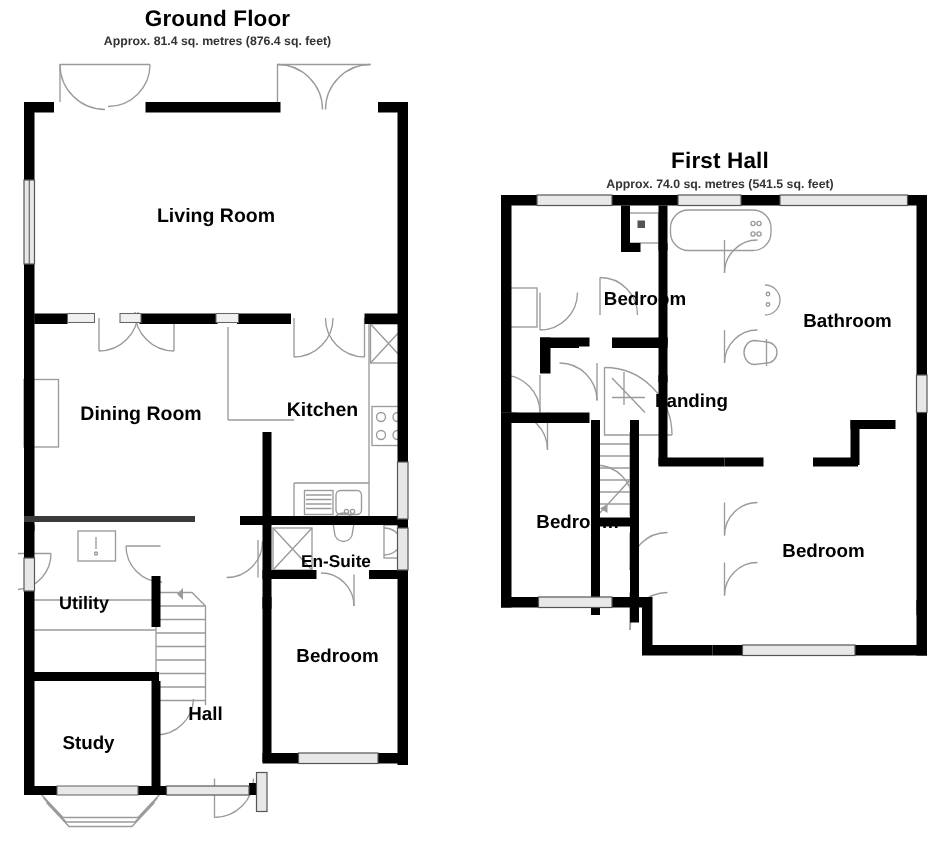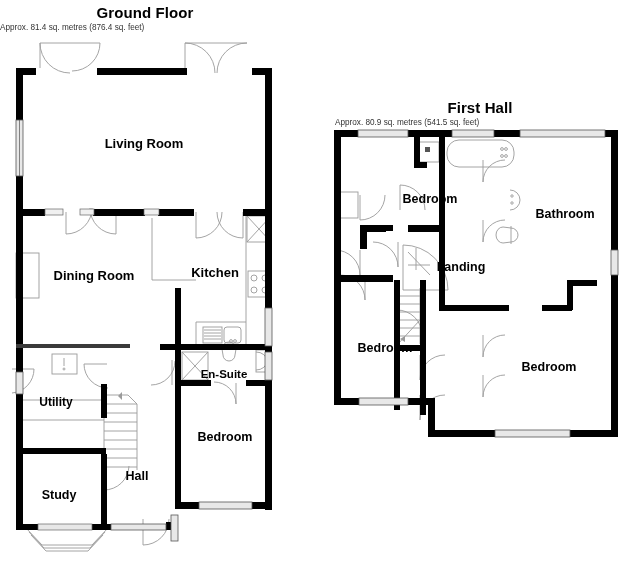--- a/index.html
+++ b/index.html
@@ -25,40 +25,42 @@
   .floor-title {
     position: absolute;
     text-align: center;
     font-weight: bold;
     font-size: 15px;
     color: #000;
     letter-spacing: 0.1px;
   }
   .floor-sub {
     position: absolute;
+    text-align: center;
     font-size: 8.2px;
     color: #333;
+    font-weight: bold;
   }
   svg { display: block; }
   .room-label {
     font-family: "Liberation Sans", sans-serif;
     font-weight: bold;
     fill: #000;
   }
 </style>
 </head>
 <body>
 
 <div id="plan-root">
 
   <div class="floor-title" style="left:0px; top:4px; width:290px;">Ground Floor</div>
   <div class="floor-sub" style="left:0px; top:23px; width:290px;">Approx. 81.4 sq. metres (876.4 sq. feet)</div>
 
   <div class="floor-title" style="left:335px; top:99px; width:290px;">First Hall</div>
-  <div class="floor-sub" style="left:335px; top:118px; width:290px;">Approx. 80.9 sq. metres (541.5 sq. feet)</div>
+  <div class="floor-sub" style="left:335px; top:118px; width:290px;">Approx. 74.0 sq. metres (541.5 sq. feet)</div>
 
   <svg style="position:absolute;left:0;top:0;" width="320" height="563" viewBox="0 0 320 563" xmlns="http://www.w3.org/2000/svg">
 
     <g fill="none" stroke="#9a9a9a" stroke-width="0.9">
 
       <path d="M40,68 L40,43 L100,43"></path>
       <path d="M100,43 A28,28 0 0 1 72,71"></path>
 
       <path d="M100,43 L100,43"></path>
 

